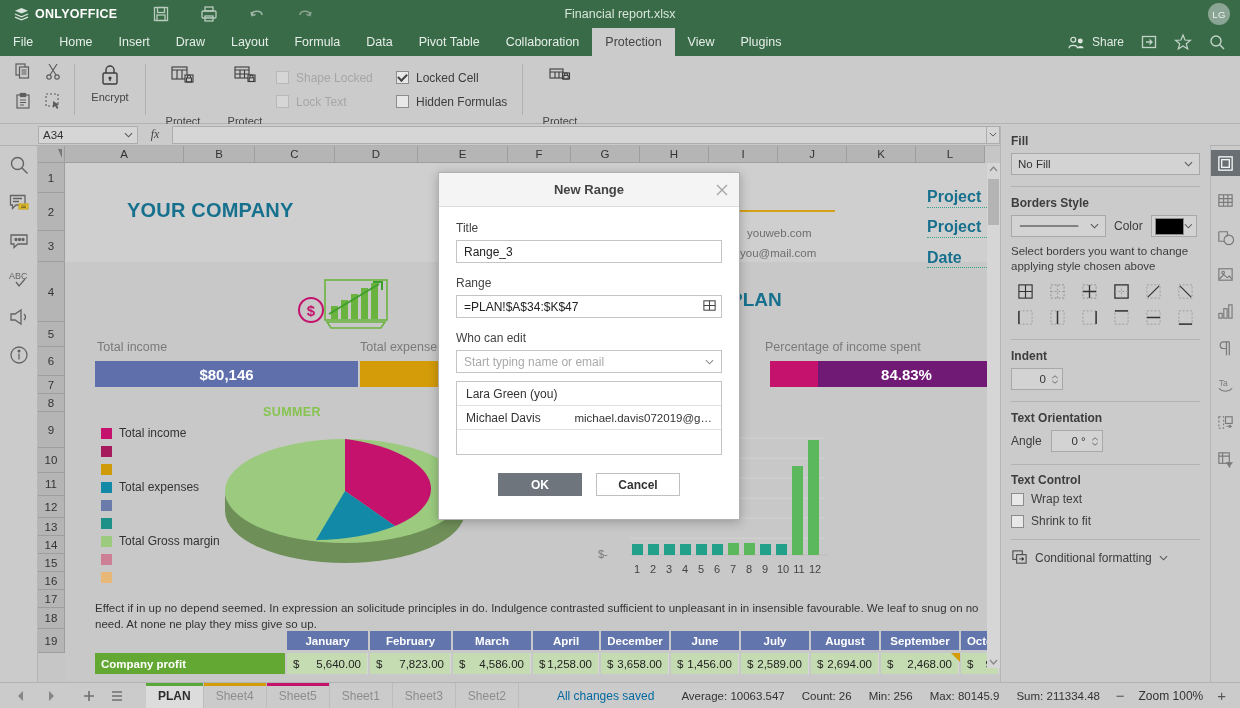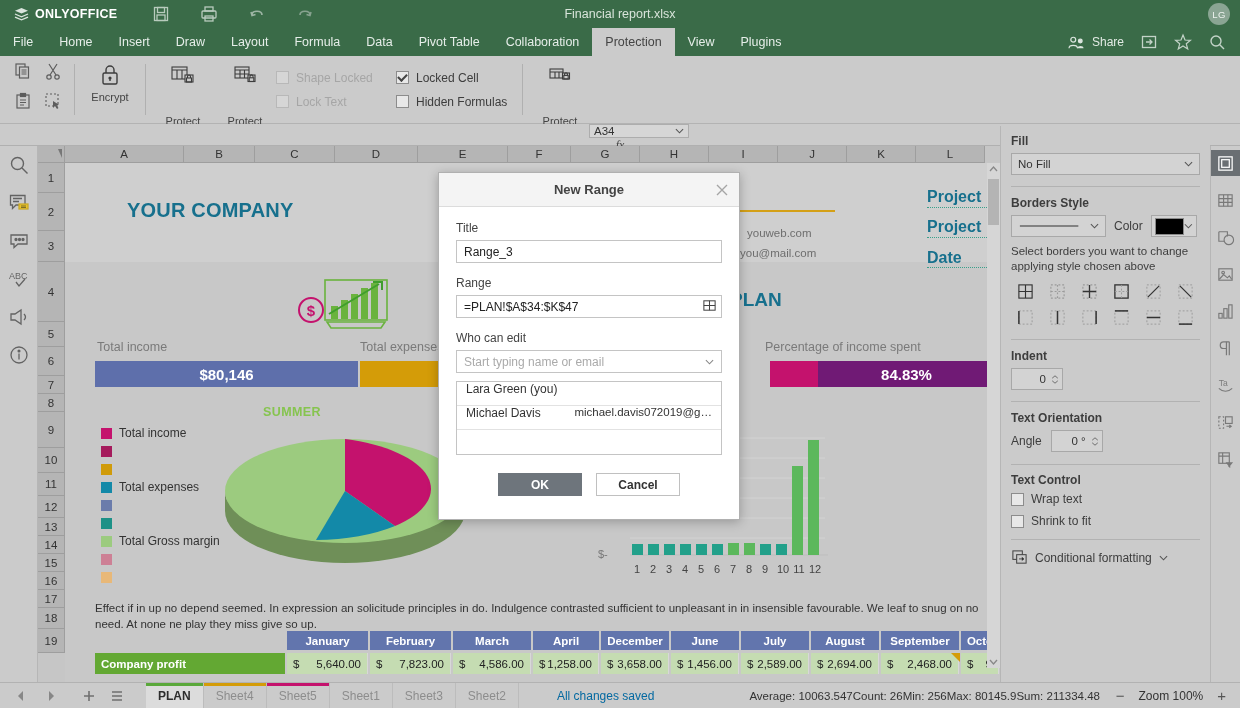--- a/index.html
+++ b/index.html
@@ -82,21 +82,20 @@
   .chk-row.disabled .chk-lb { color: #a6a6a6; }
   .chk-row.disabled .chk-box { border-color: #b8b8b8; background: #d6d6d6; }
   .chk-col { display: flex; flex-direction: column; justify-content: center;
              gap: 10px; height: 100%; min-width: 120px; }
 
   
   .formulabar {
     position: absolute; left: 0; top: 124px; width: 1240px; height: 22px;
     background: #cbcbcb; display: flex; align-items: center;
     border-bottom: 1px solid #b0b0b0;
-    flex-direction: column;
   }
   .namebox {
     margin-left: 38px; width: 100px; height: 18px; background: #d6d6d6;
     border: 1px solid #adadad; display: flex; align-items: center;
     padding: 0 4px; font-size: 11.5px; color: #333; cursor: pointer;
   }
   .namebox .cv { flex: 1; }
   .fx { width: 34px; text-align: center; font-style: italic;
         font-family: "Liberation Serif", serif; font-size: 12px; color: #444; cursor: pointer; }
   .fin {
@@ -221,21 +220,21 @@
   .sb-ic { width: 14px; height: 14px; cursor: pointer; opacity: .7; }
   .sb-addrow { display: flex; align-items: center; gap: 14px; margin-left: 24px; }
   .tabs-strip { display: flex; align-items: stretch; margin-left: 22px; height: 26px; }
   .sh-tab {
     position: relative; padding: 0 12px; display: flex; align-items: center;
     font-size: 12px; color: #8d8d8d; cursor: pointer; border-right: 1px solid #bcbcbc;
   }
   .sh-tab.active { background: #dcdcdc; color: #2d2d2d; font-weight: bold; }
   .sh-tab .stripe { position: absolute; left: 0; right: 0; top: 0; height: 3px; }
   .sb-saved { margin-left: 38px; font-size: 12px; color: #0369a1; }
-  .sb-stats { position: absolute; right: 140px; display: flex; font-size: 11.5px; color: #333; }
+  .sb-stats { position: absolute; right: 140px; display: flex; gap: 17px; font-size: 11.5px; color: #333; }
   .sb-zoom { position: absolute; right: 14px; display: flex; align-items: center; gap: 14px; font-size: 12px; color: #333; }
   .zbtn { cursor: pointer; font-size: 15px; color: #555; line-height: 1; }
 
   
   .modal {
     position: absolute; left: 438px; top: 172px; width: 302px; height: 348px;
     background: #fff; border: 1px solid #b0b0b0;
     box-shadow: 0 2px 10px rgba(0,0,0,.25); z-index: 50;
   }
   .modal-hd {
@@ -254,21 +253,21 @@
     padding: 0 7px; font-size: 12px; color: #222; margin-bottom: 13px; cursor: text;
   }
   .fld-in.with-ic { justify-content: space-between; padding-right: 4px; }
   .fld-sel {
     height: 23px; border: 1px solid #c4c4c4; display: flex; align-items: center;
     padding: 0 7px; font-size: 12px; color: #aaa; justify-content: space-between;
     margin-bottom: 8px; cursor: pointer;
   }
   .userlist { border: 1px solid #c4c4c4; height: 74px; }
   .user-row {
-    height: 24px; display: flex; padding: 0 9px;
+    height: 24px; display: flex; align-items: center; padding: 0 9px;
     font-size: 12px; color: #333; border-bottom: 1px solid #e2e2e2; cursor: pointer;
   }
   .user-row .mail { margin-left: auto; font-size: 11.5px; color: #333; }
   .modal-ft { display: flex; justify-content: center; gap: 14px; margin-top: 18px; }
   .btn-ok {
     width: 84px; height: 23px; background: #6e757c; color: #fff; font-size: 12px;
     font-weight: bold; display: flex; align-items: center; justify-content: center; cursor: pointer;
   }
   .btn-cancel {
     width: 84px; height: 23px; background: #fff; border: 1px solid #c0c0c0;

